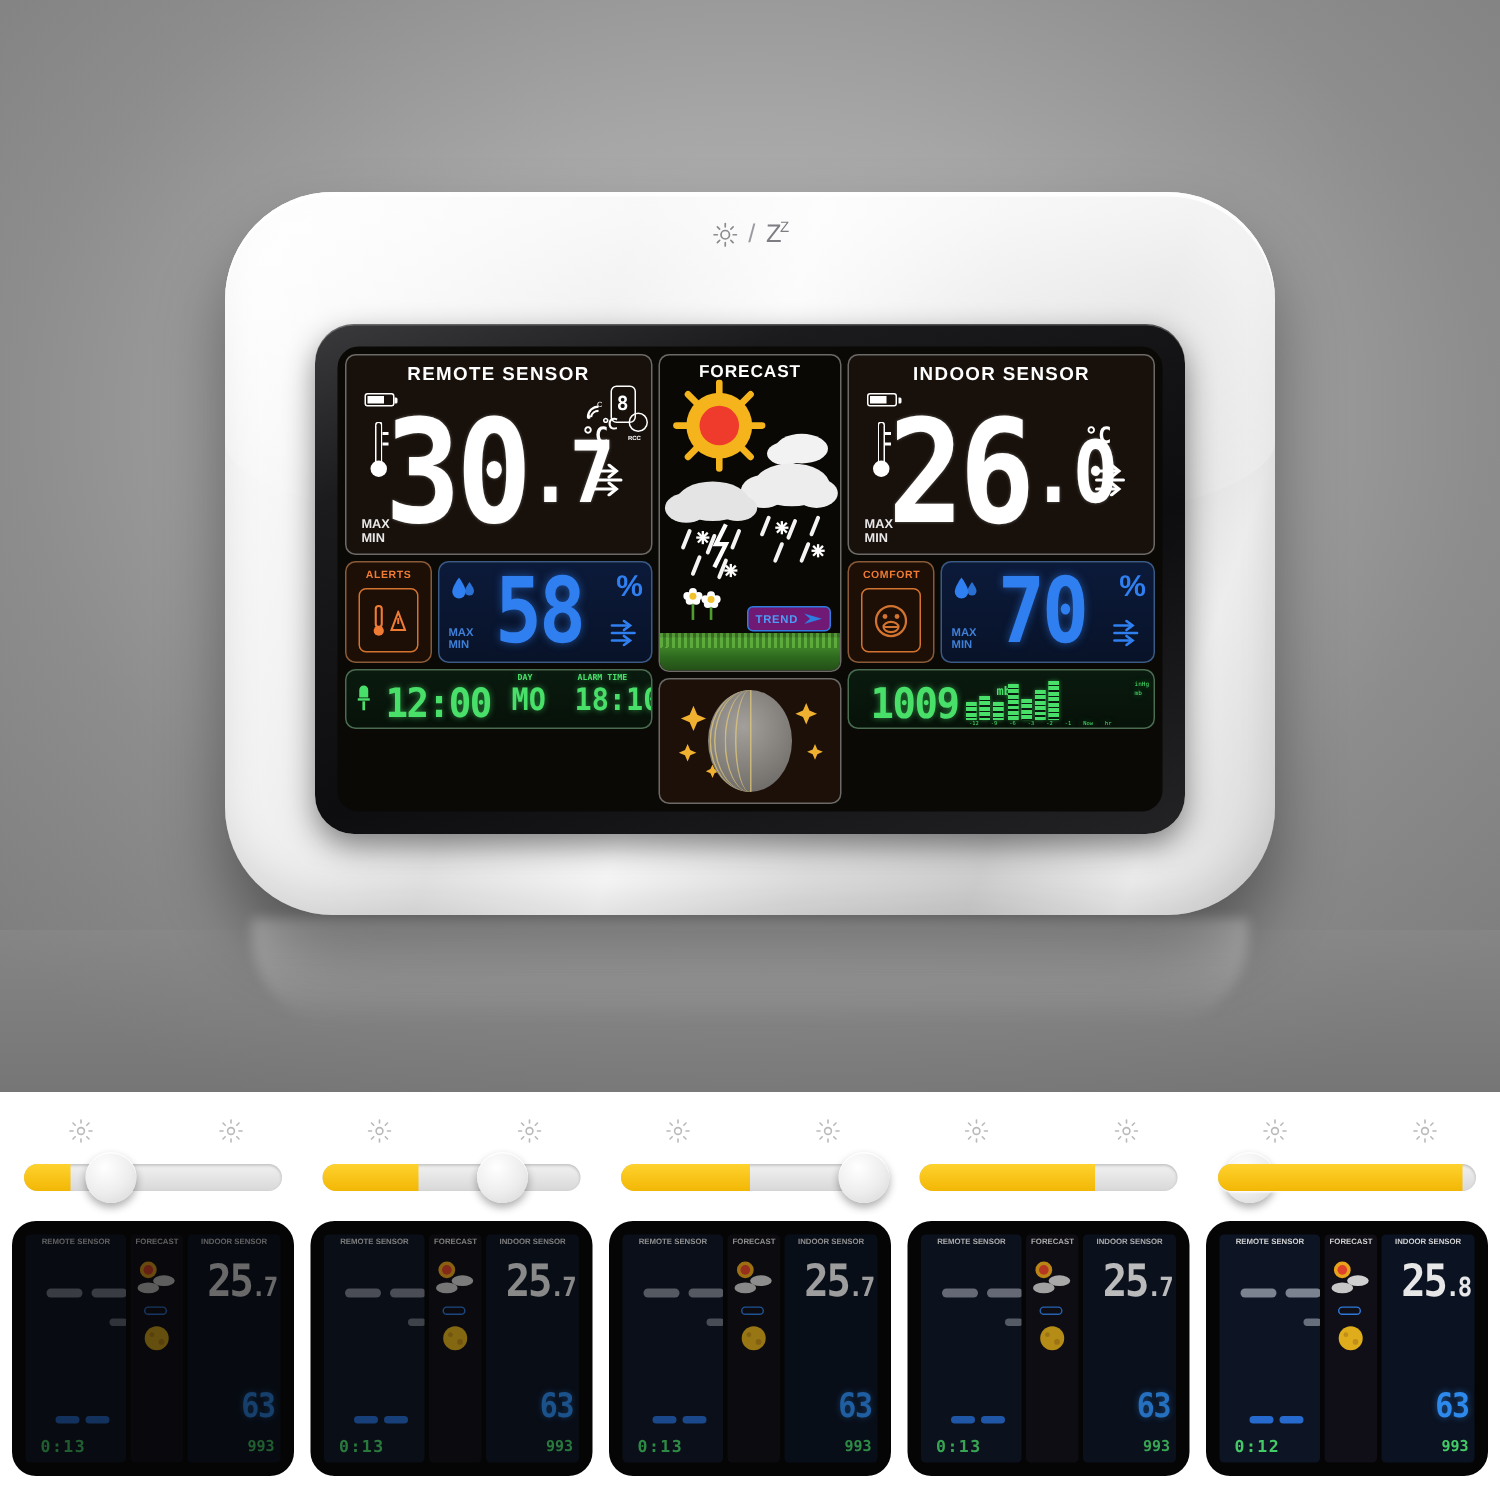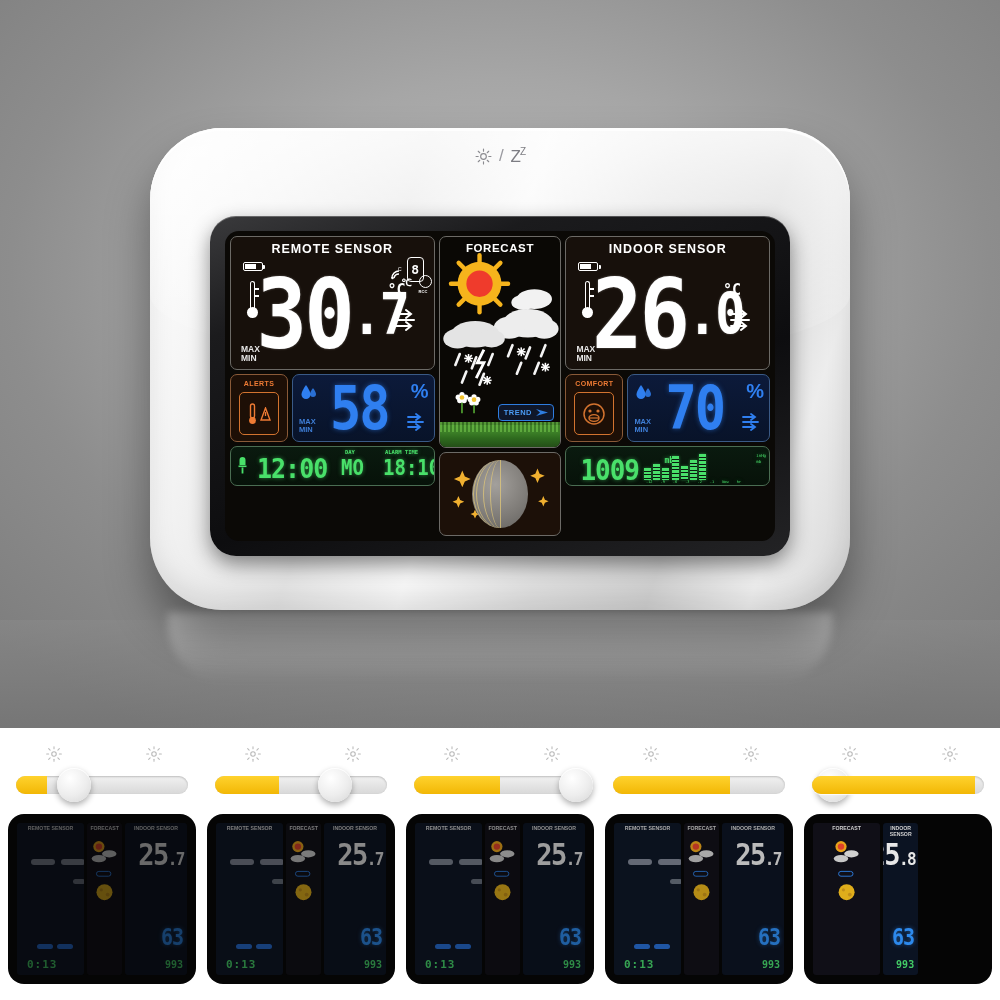--- a/index.html
+++ b/index.html
@@ -199,21 +199,21 @@
     background:linear-gradient(180deg,#4e9a33,#2e6a1e 60%,#244f18);
   }
   .fc-grass::before{
     content:""; position:absolute; left:0; top:-3px; width:100%; height:10px;
     background:repeating-linear-gradient(92deg, #62b040 0 2px, #3c7d26 2px 4px);
     opacity:.85;
   }
   .trend-badge {
     position:absolute; right:6px; bottom:26px; width:56px; height:17px;
     border:1.3px solid #2e7de0; border-radius:4px;
-    background:#0f172a; display:flex; align-items:center; justify-content:center;
+    background:#701a75; display:flex; align-items:center; justify-content:center;
     color:#4b9cf5; font-size:7.5px; font-weight:700; letter-spacing:.5px;
   }
 
   .moon-panel { position:relative; background:#1c1008; overflow:hidden;}
   .moon {
     position:absolute; left:50%; top:50%; transform:translate(-50%,-50%);
     width:56px; height:68px; border-radius:50%;
     background:radial-gradient(circle at 42% 36%, #a3a09c, #7e7b77 60%, #63615e 100%);
   }
   .moon .mer{position:absolute;left:0;top:0;width:100%;height:100%;border-radius:50%;overflow:hidden;}
@@ -913,20 +913,29 @@
               <line x1="17.8" y1="6.2" x2="20" y2="4"></line>
             </g>
           </svg>
      <div class="track">
        <div class="fill" style="width:95%"></div>
      </div>
 
    </div>
    <div class="tscreen">
      <div class="tgrid" style="opacity:0.9649999999999999">
+       <div class="tcell" style="background:#0e1626">
+         <div class="t-lab">REMOTE SENSOR</div>
+         <div class="t-dash" style="left:14px;top:36px;width:24px;height:6px;background:#dfe6f2;border-radius:3px;opacity:.55"></div>
+         <div class="t-dash" style="left:44px;top:36px;width:24px;height:6px;background:#dfe6f2;border-radius:3px;opacity:.55"></div>
+         <div class="t-dash" style="left:56px;top:56px;width:12px;height:5px;background:#dfe6f2;border-radius:3px;opacity:.45"></div>
+         <div class="t-dash" style="left:20px;bottom:26px;width:16px;height:5px;background:#2a78e8;border-radius:3px"></div>
+         <div class="t-dash" style="left:40px;bottom:26px;width:16px;height:5px;background:#2a78e8;border-radius:3px"></div>
+         <div class="t-time">0:12</div>
+       </div>
        <div class="tcell" style="background:#111018">
          <div class="t-lab">FORECAST</div>
          <svg viewBox="0 0 40 100" style="position:absolute;left:0;top:10px;width:100%;height:80px">
            <circle cx="13" cy="17" r="7" fill="#f0a91c"></circle>
                 <circle cx="13" cy="17" r="4" fill="#e8452c"></circle>
            <ellipse cx="26" cy="26" rx="9" ry="4.5" fill="#d8d8d8"></ellipse>
            <ellipse cx="13" cy="32" rx="9" ry="4.5" fill="#cfcfcf"></ellipse>
            <rect x="10" y="48" width="18" height="6" rx="3" fill="none" stroke="#2e7de0" stroke-width="1.2"></rect>
            <circle cx="20" cy="74" r="10" fill="#e8b41c"></circle>
            <circle cx="16" cy="71" r="2" fill="#c9941a"></circle>

